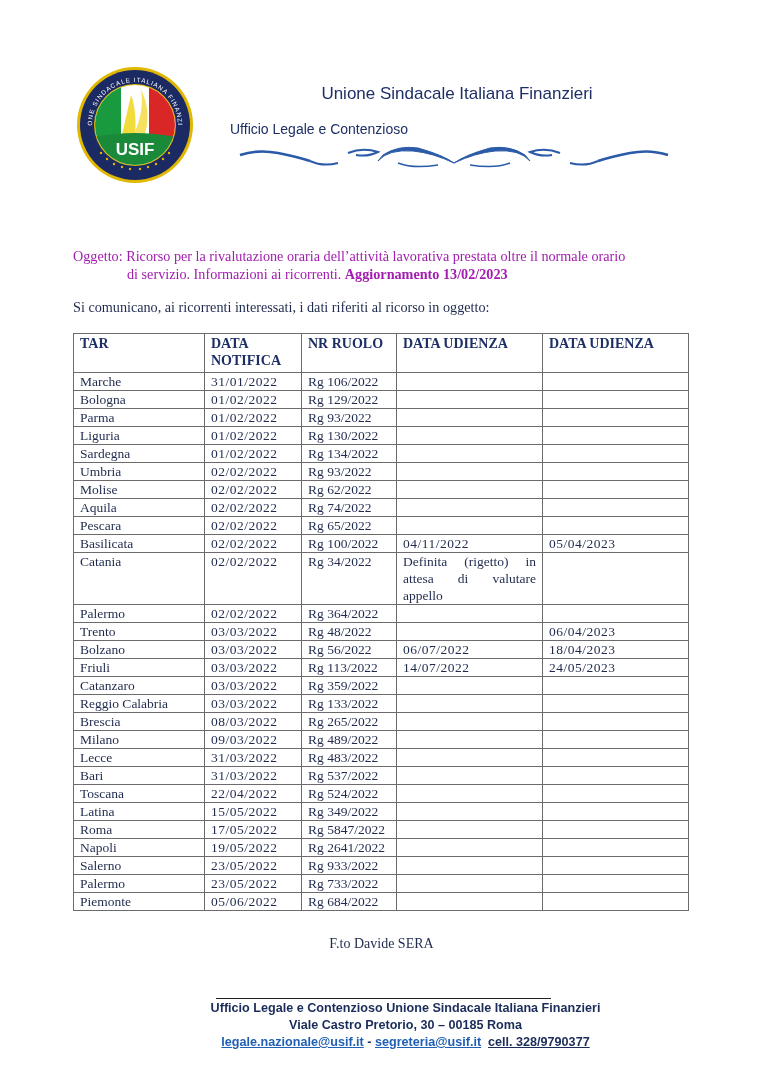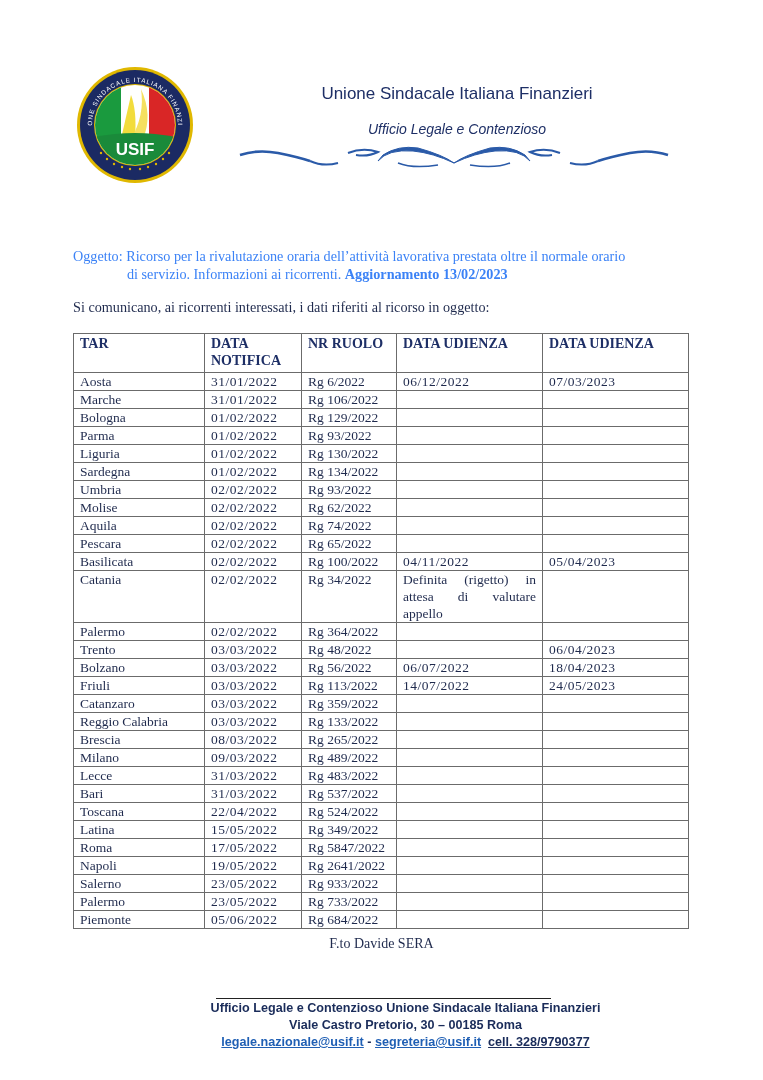--- a/index.html
+++ b/index.html
@@ -1,21 +1,21 @@
 <!DOCTYPE html>
 <html><head>
 <meta charset="utf-8">
 <style>
   html, body { margin: 0; padding: 0; background: #ffffff; }
   body { width: 763px; height: 1080px; position: relative; overflow: hidden; font-family: "Liberation Serif", "DejaVu Serif", serif; color: #1f2a4d; }
   .logo { position: absolute; left: 75px; top: 65px; width: 120px; height: 120px; }
   .hdr-title { position: absolute; left: 230px; top: 84px; width: 454px; text-align: center; font-family: "Liberation Sans", "DejaVu Sans", sans-serif; font-size: 17px; color: #1e2f66; }
-  .hdr-sub { position: absolute; left: 230px; top: 121px; width: 454px; text-align: center; font-family: "Liberation Sans", "DejaVu Sans", sans-serif; font-size: 14px; color: #1e2f66; font-style: italic; }
+  .hdr-sub { position: absolute; left: 230px; top: 121px; width: 454px; text-align: left; font-family: "Liberation Sans", "DejaVu Sans", sans-serif; font-size: 14px; color: #1e2f66; }
   .flourish { position: absolute; left: 238px; top: 143px; width: 432px; height: 26px; }
-  .subject { position: absolute; left: 73px; top: 247px; width: 630px; font-size: 14.2px; line-height: 18px; color: #3b82f6; }
+  .subject { position: absolute; left: 73px; top: 247px; width: 630px; font-size: 14.2px; line-height: 18px; color: #a21caf; }
   .subject .indent { padding-left: 54px; display: block; }
   .subject b { font-weight: bold; }
   .intro { position: absolute; left: 73px; top: 299px; font-size: 14.2px; color: #1f2a4d; }
   table.tbl { position: absolute; left: 73px; top: 333px; width: 616px; border-collapse: collapse; font-size: 13.5px; color: #1f2a4d; }
   table.tbl th, table.tbl td { border: 1px solid #6b6b6b; padding: 0 6px; vertical-align: top; text-align: left; line-height: 17px; }
   table.tbl th { font-weight: bold; font-size: 14px; color: #1e2f66; line-height: 16.5px; padding-top: 2px; padding-bottom: 3px; height: 32px; }
   table.tbl td.date { letter-spacing: 0.5px; }
   table.tbl td.just { text-align: justify; }
   col.c1 { width: 131px; } col.c2 { width: 97px; } col.c3 { width: 95px; } col.c4 { width: 146px; } col.c5 { width: 146px; }
   .sign { position: absolute; left: 0; width: 763px; top: 936px; text-align: center; font-size: 14px; color: #1f2a4d; }
@@ -103,27 +103,20 @@
     <tr id="thead-row">
         <th>TAR</th>
         <th>DATA NOTIFICA</th>
         <th>NR RUOLO</th>
         <th>DATA UDIENZA</th>
         <th>DATA UDIENZA</th>
       </tr>
   </thead>
   <tbody id="tbody">
       <tr>
-        <td>Aosta</td>
-        <td class="date">31/01/2022</td>
-        <td>Rg 6/2022</td>
-        <td class="date">06/12/2022</td>
-        <td class="date">07/03/2023</td>
-      </tr>
-      <tr>
         <td>Marche</td>
         <td class="date">31/01/2022</td>
         <td>Rg 106/2022</td>
         <td></td>
         <td></td>
       </tr>
       <tr>
         <td>Bologna</td>
         <td class="date">01/02/2022</td>
         <td>Rg 129/2022</td>

